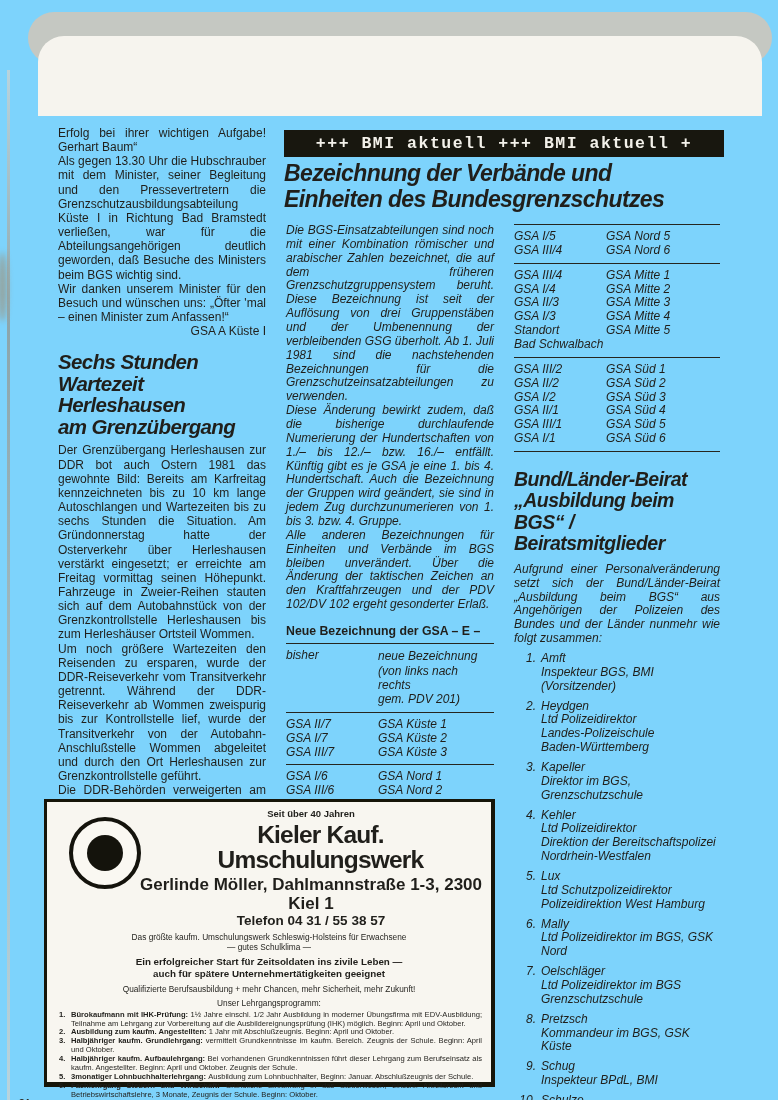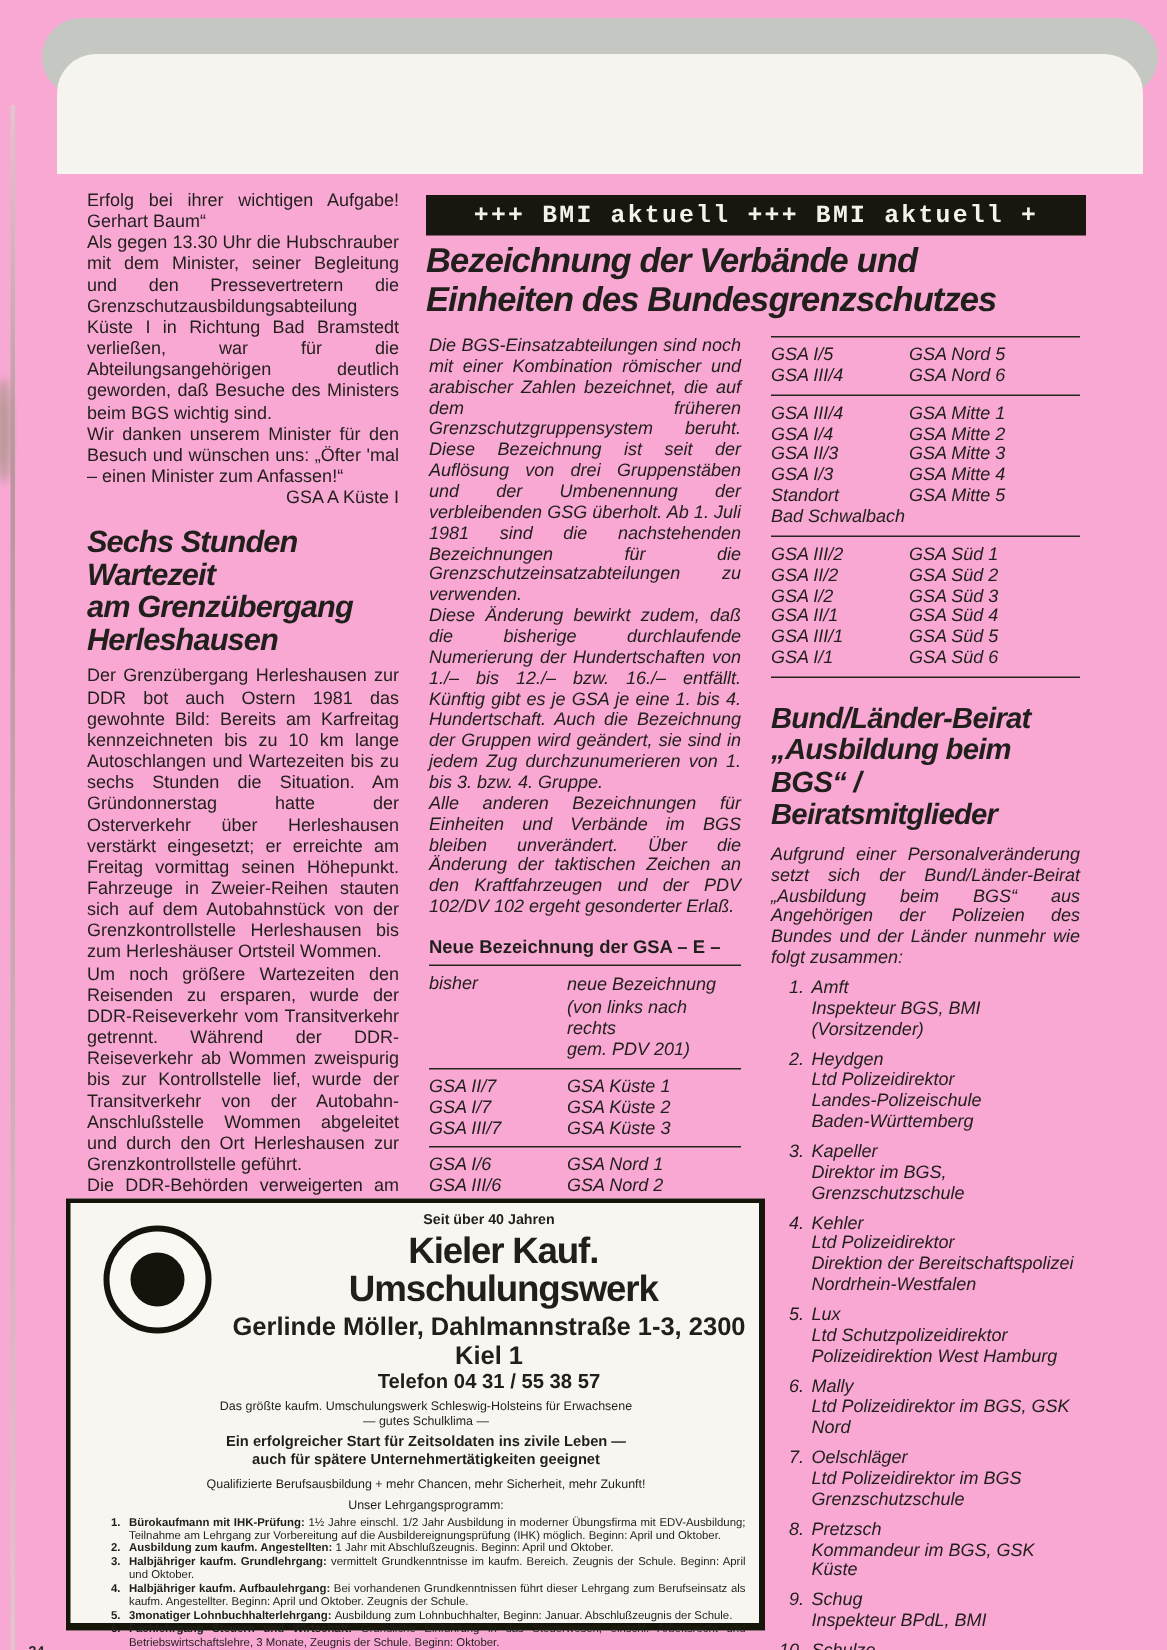--- a/index.html
+++ b/index.html
@@ -1,16 +1,16 @@
 <!DOCTYPE html>
 <html lang="de"><head>
 <meta charset="utf-8">
 <style>
   html,body{margin:0;padding:0;background:#e9e7e1;}
-  #page{position:relative;width:778px;height:1100px;background:#f9a8d4;overflow:hidden;
+  #page{position:relative;width:778px;height:1100px;background:#7dd3fc;overflow:hidden;
         font-family:"Liberation Sans",sans-serif;color:#201f1b;}
   
   .band{position:absolute;left:28px;right:6px;top:12px;height:52px;background:#c5c8c2;border-radius:28px;}
   .band-cover{position:absolute;left:38px;right:16px;top:36px;height:80px;background:#f6f4ee;border-radius:26px 26px 0 0;}
   .edge-shadow{position:absolute;left:7px;top:70px;bottom:0;width:3px;
         background:linear-gradient(#d8d4cc,#948d80 25%,#b5afa3 60%,#d8d4cc);opacity:.65;}
   .smudge{position:absolute;left:-2px;top:252px;width:9px;height:70px;background:#9d937e;
         border-radius:50%;filter:blur(3px);opacity:.75;}
 
   .col{position:absolute;text-align:justify;}
@@ -39,21 +39,21 @@
 
   .beirat-title{font-size:19.5px;font-weight:bold;font-style:italic;line-height:1.1;
         letter-spacing:-0.5px;text-align:left;margin:17px 0 8px;}
   #beirat-list{text-align:left;}
   .member{display:flex;margin-top:6px;font-style:italic;}
   .m-num{width:22px;flex:none;text-align:right;margin-right:5px;}
   .m-body{flex:1;}
 
   
   #ad{position:absolute;left:44px;top:799px;width:444px;height:280px;background:#f8f6f0;
-      border:3px solid #161509;border-right-width:4px;border-bottom-width:5px;padding-left:15px;}
+      border:3px solid #161509;border-right-width:4px;border-bottom-width:5px;}
   .ad-logo{position:absolute;left:22px;top:15px;width:64px;height:64px;border:4px solid #14130c;
       border-radius:50%;background:#faf8f2;}
   .ad-logo-inner{position:absolute;left:50%;top:50%;width:36px;height:36px;transform:translate(-50%,-50%);
       background:#14130c;border-radius:50%;}
   .ad-top{margin:7px 8px 0 92px;text-align:center;line-height:1.12;}
   .ad-tag{font-size:9.5px;font-weight:bold;}
   .ad-title{font-size:24.5px;font-weight:bold;letter-spacing:-0.8px;line-height:1.02;margin-top:2px;margin-left:19px;}
   .ad-addr{font-size:17px;font-weight:bold;margin-top:3px;}
   .ad-phone{font-size:13.5px;font-weight:bold;}
   .ad-center{text-align:center;margin:4px 14px 0;font-size:8.3px;line-height:1.25;}
@@ -76,22 +76,22 @@
   <div class="smudge"></div>
 
   <div id="col1" class="col">
     <p>Erfolg bei ihrer wichtigen Aufgabe! Gerhart Baum“</p>
     <p>Als gegen 13.30 Uhr die Hubschrauber mit dem Minister, seiner Begleitung und den Pressevertretern die Grenzschutzausbildungsabteilung Küste I in Richtung Bad Bramstedt verließen, war für die Abteilungsangehörigen deutlich geworden, daß Besuche des Ministers beim BGS wichtig sind.</p>
     <p>Wir danken unserem Minister für den Besuch und wünschen uns: „Öfter 'mal – einen Minister zum Anfassen!“</p>
     <p class="sig">GSA A Küste I</p>
     <div class="article-title">
       <div>Sechs Stunden</div>
       <div>Wartezeit</div>
+      <div>Herleshausen</div>
       <div>am Grenzübergang</div>
-      <div>Herleshausen</div>
     </div>
     <p>Der Grenzübergang Herleshausen zur DDR bot auch Ostern 1981 das gewohnte Bild: Bereits am Karfreitag kennzeichneten bis zu 10 km lange Autoschlangen und Wartezeiten bis zu sechs Stunden die Situation. Am Gründonnerstag hatte der Osterverkehr über Herleshausen verstärkt eingesetzt; er erreichte am Freitag vormittag seinen Höhepunkt. Fahrzeuge in Zweier-Reihen stauten sich auf dem Autobahnstück von der Grenzkontrollstelle Herleshausen bis zum Herleshäuser Ortsteil Wommen.</p>
     <p>Um noch größere Wartezeiten den Reisenden zu ersparen, wurde der DDR-Reiseverkehr vom Transitverkehr getrennt. Während der DDR-Reiseverkehr ab Wommen zweispurig bis zur Kontrollstelle lief, wurde der Transitverkehr von der Autobahn-Anschlußstelle Wommen abgeleitet und durch den Ort Herleshausen zur Grenzkontrollstelle geführt.</p>
     <p>Die DDR-Behörden verweigerten am Grenzübergang Herleshausen über Ostern mehreren Personen die Einreise.</p>
     <p class="sig">owi</p>
   </div>
 
   <div class="banner">+++ BMI aktuell +++ BMI aktuell +</div>
   <div class="bmi-title">
     <div>Bezeichnung der Verbände und</div>

